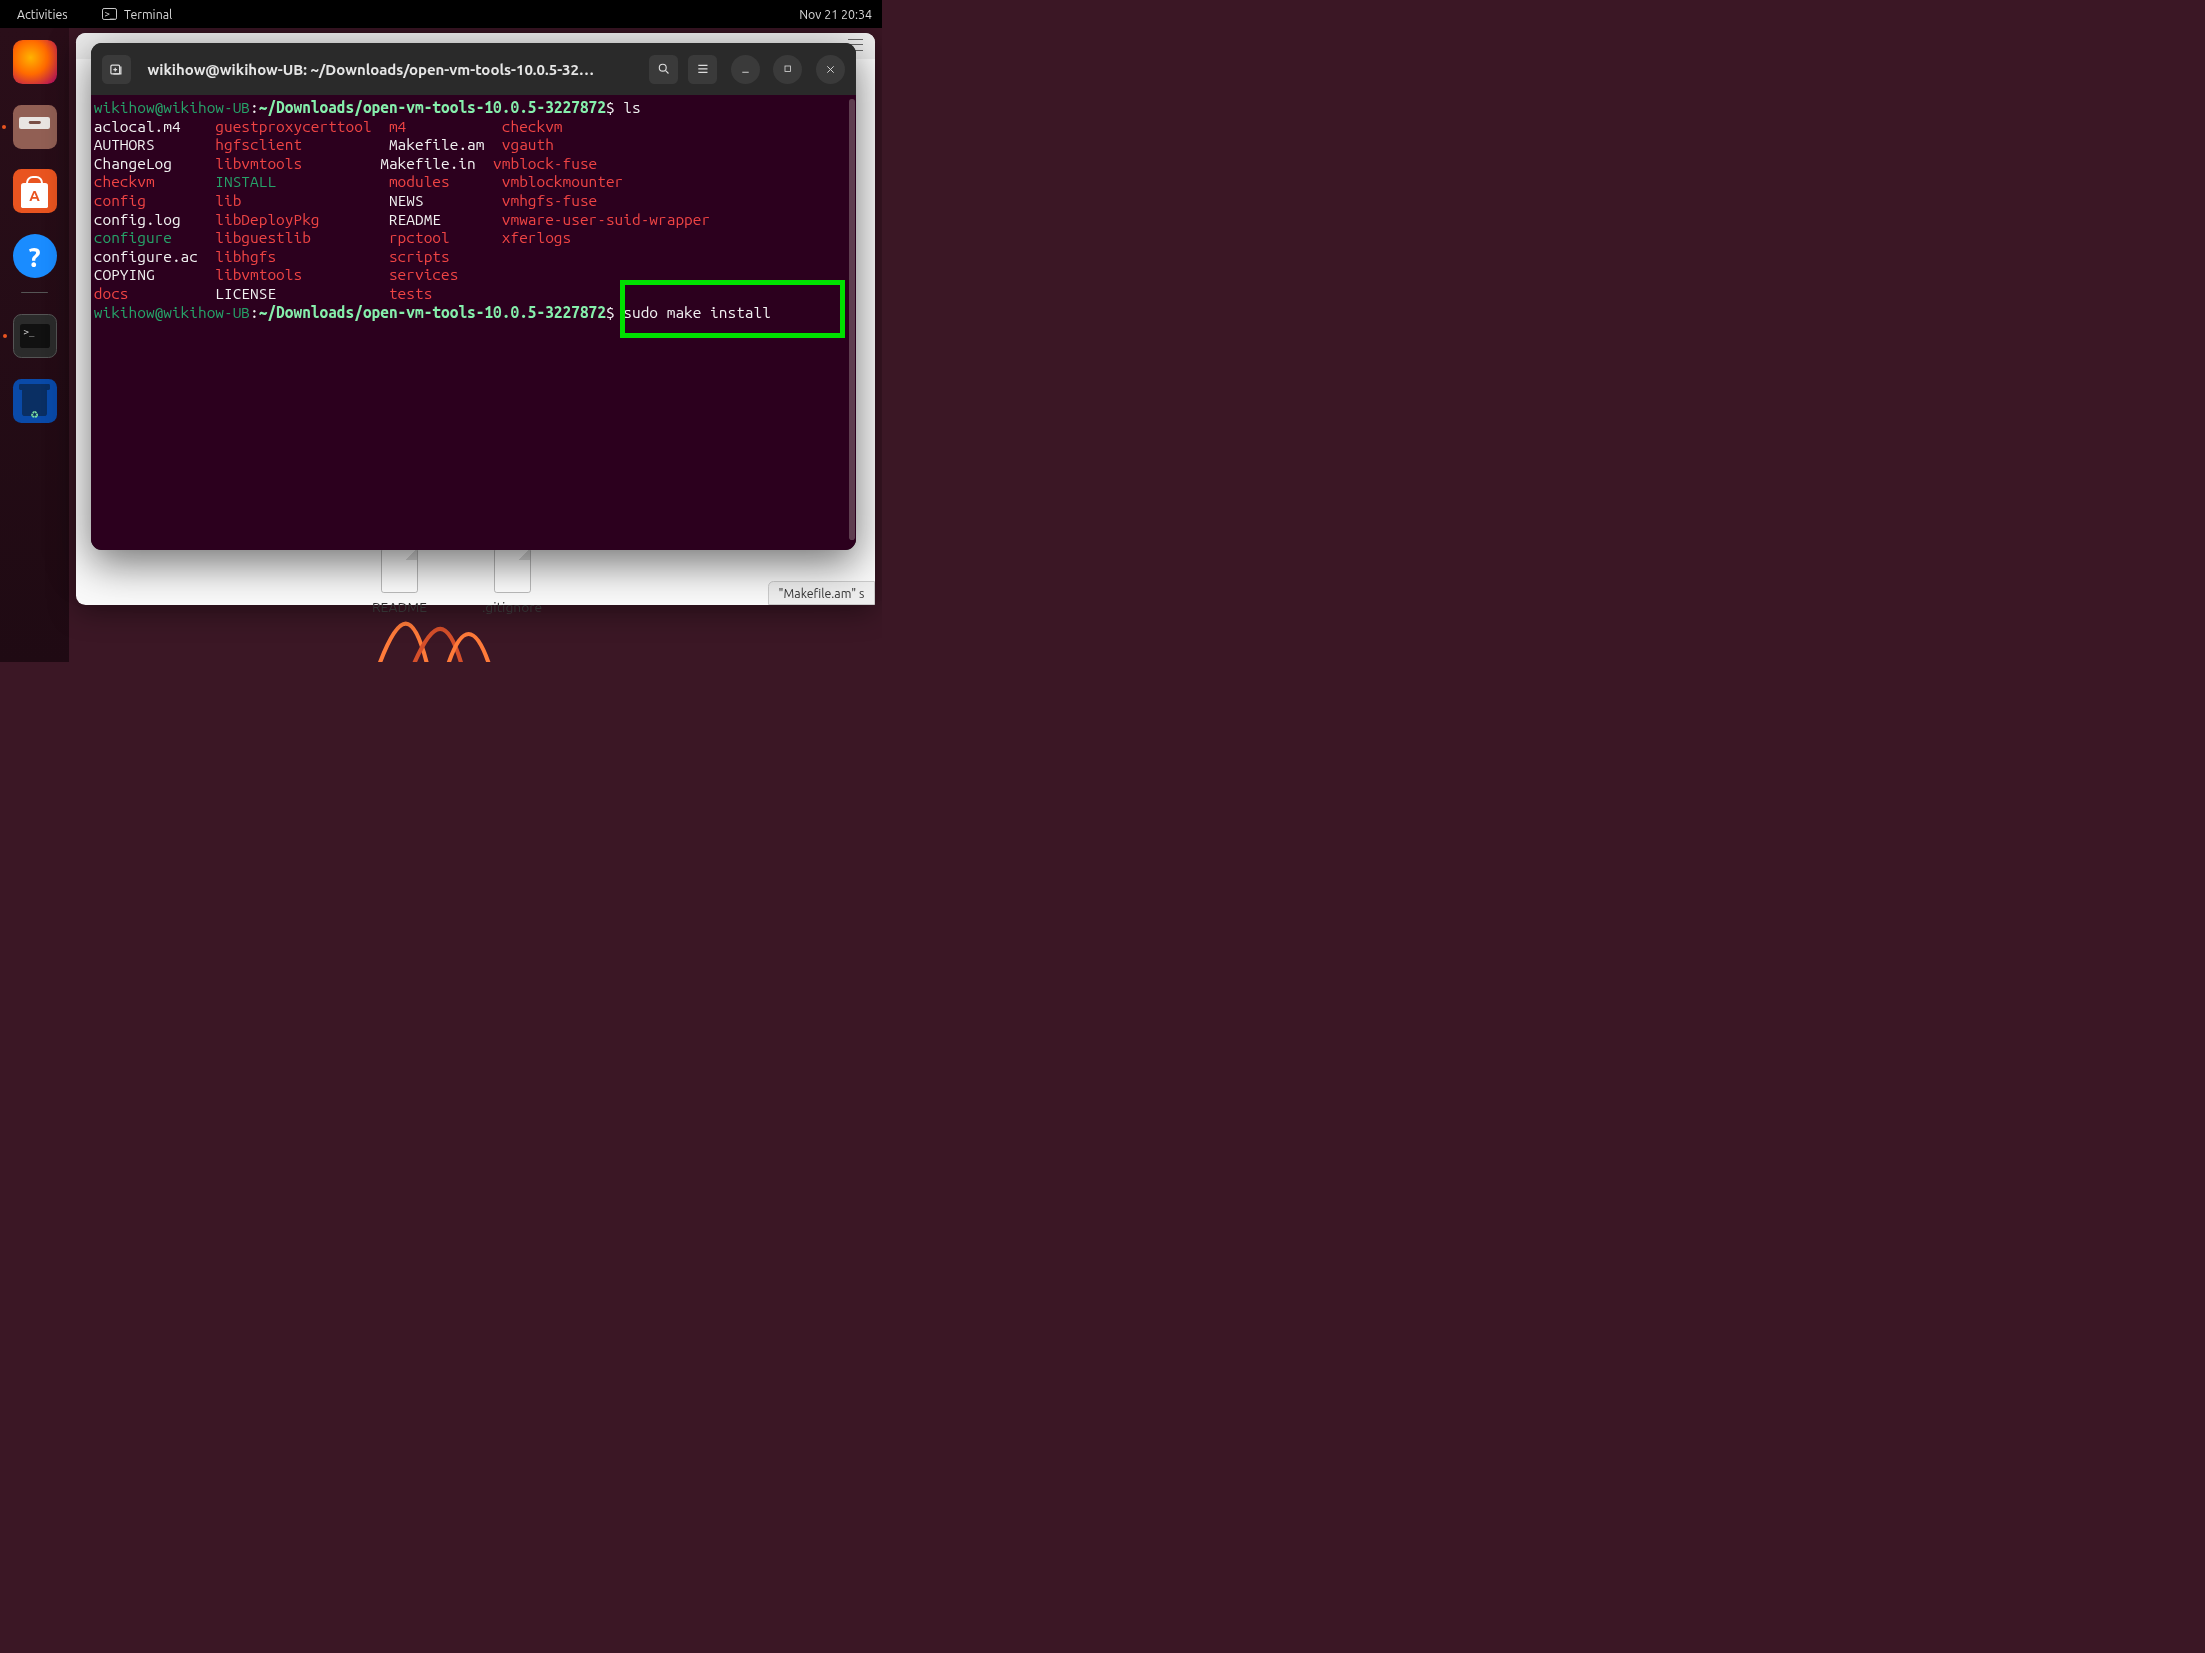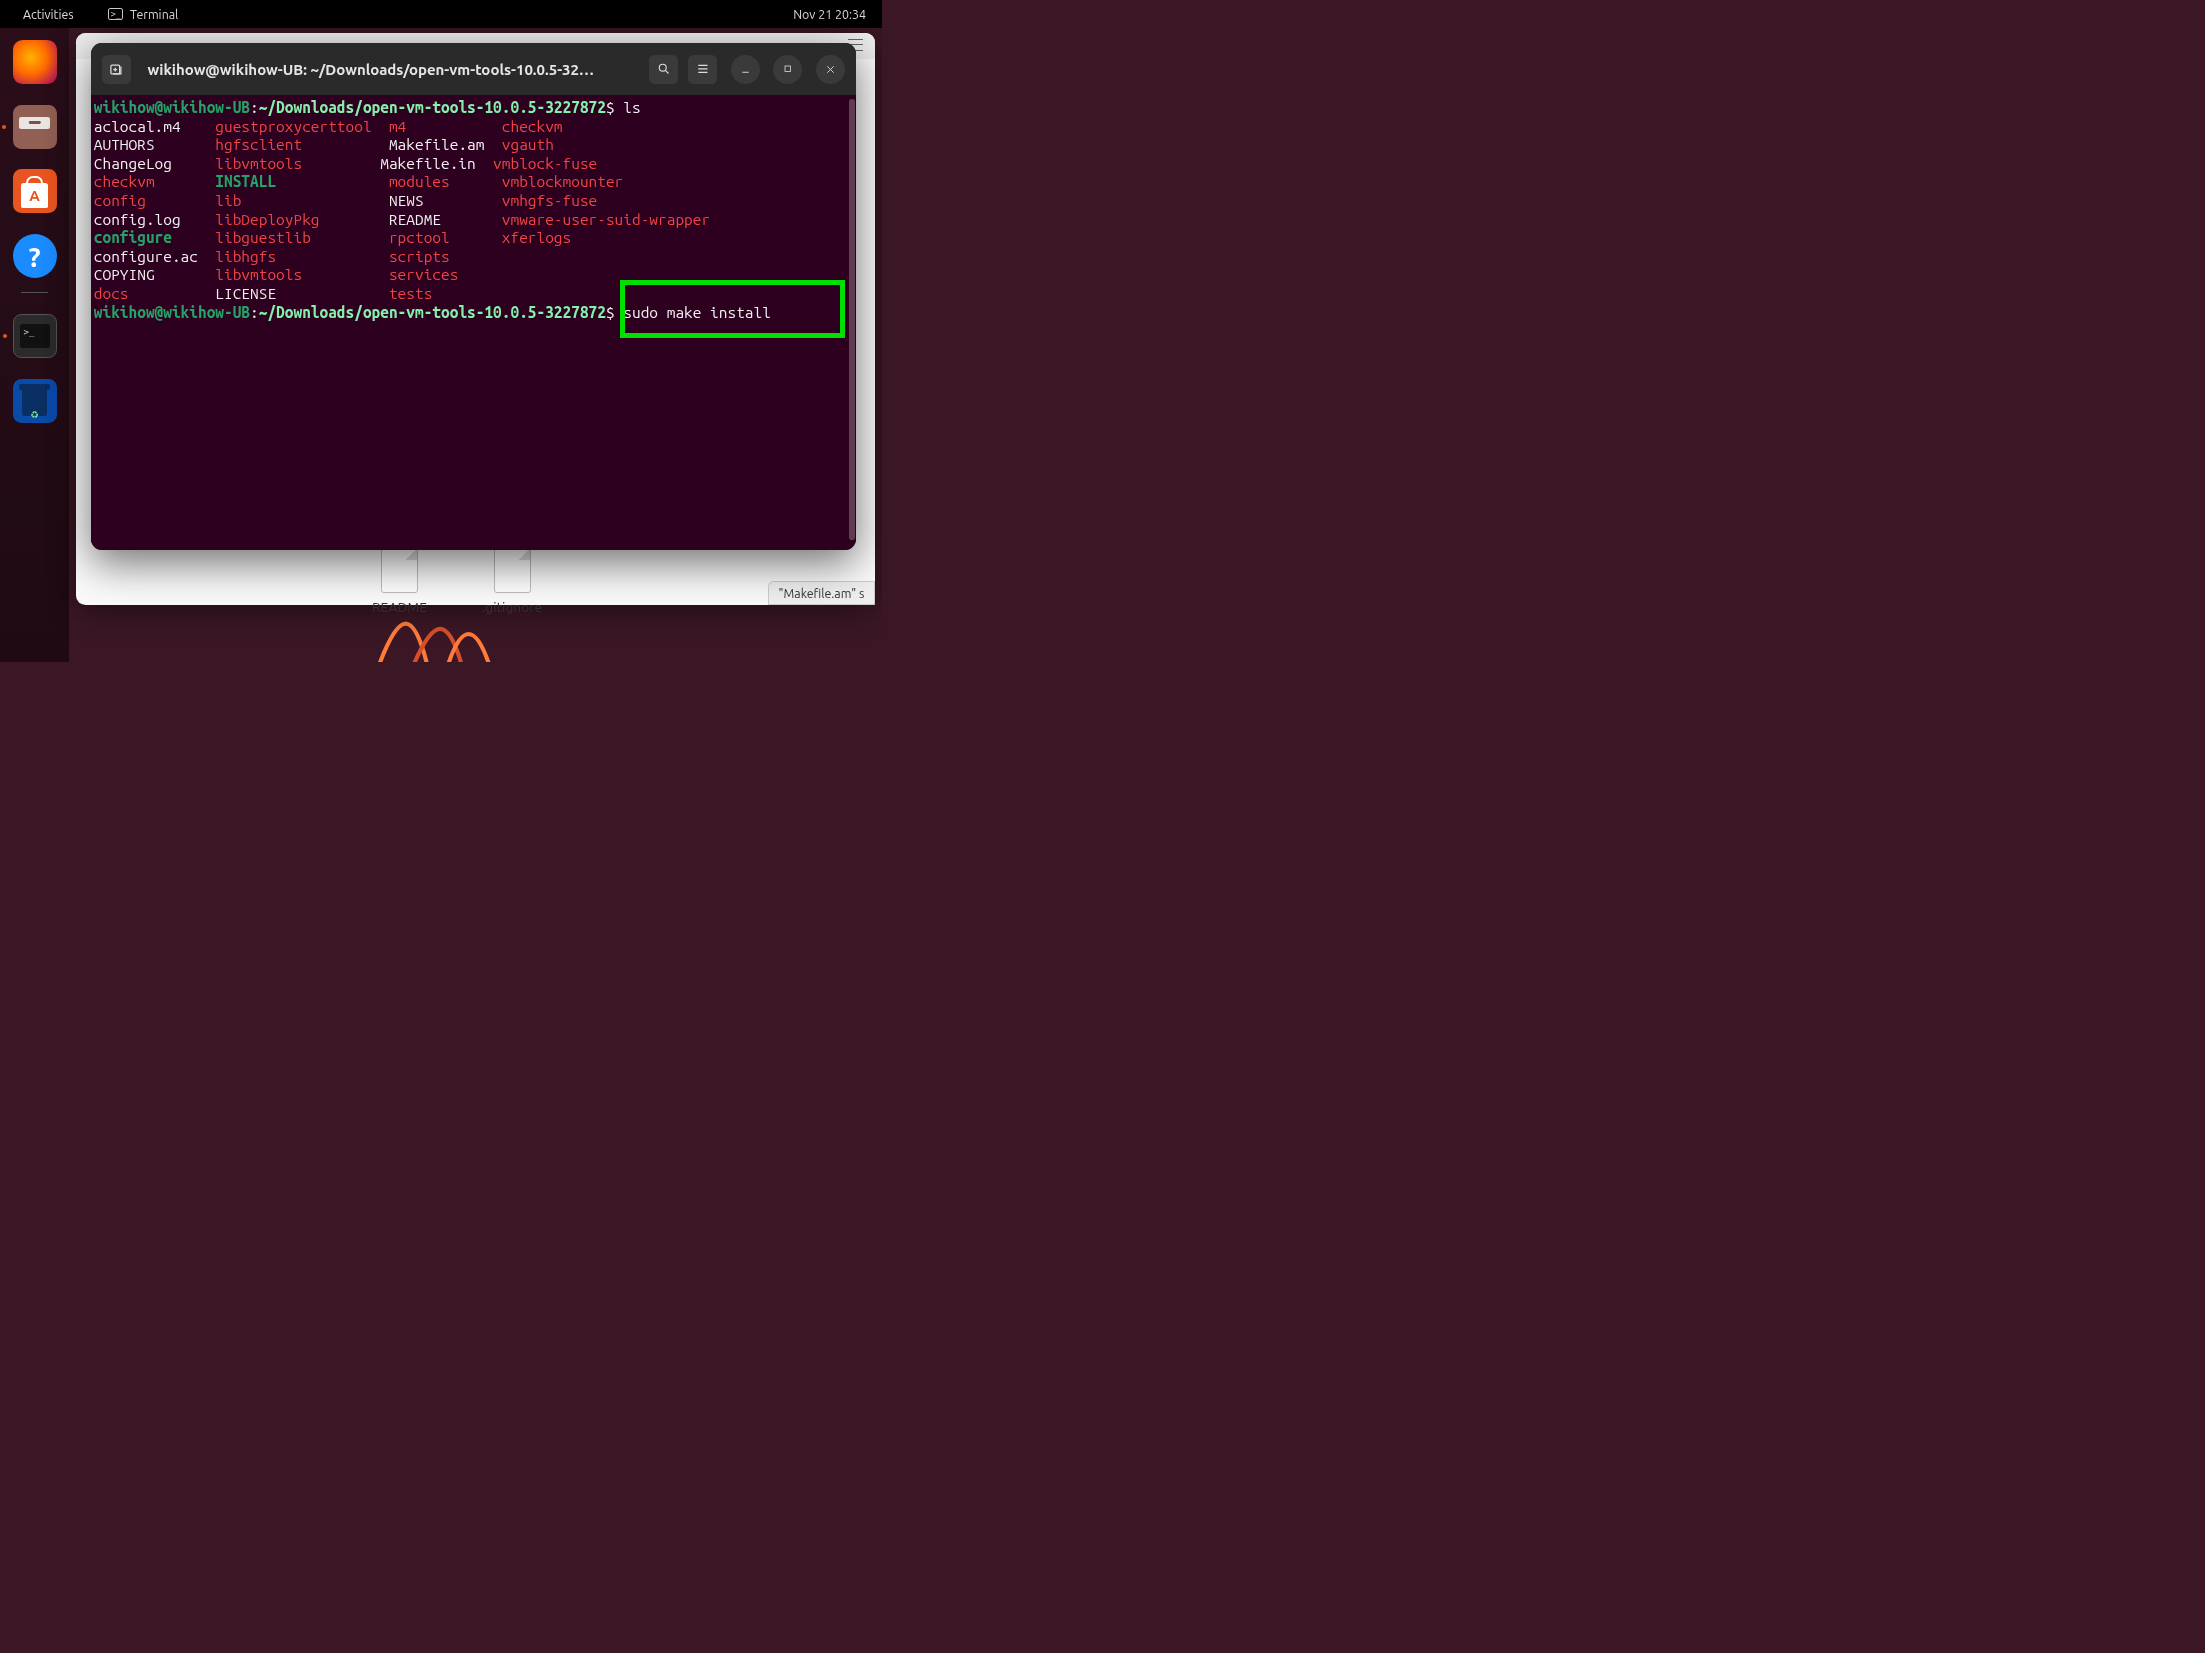--- a/index.html
+++ b/index.html
@@ -12,21 +12,21 @@
   }
 
   
   .topbar {
     position: absolute; top: 0; left: 0; right: 0;
     height: 27.6px;
     background: #000;
     color: #ddd;
     display: flex; align-items: center;
     font-size: 12.4px;
-    padding: 0 16px;
+    padding: 0 10px;
   }
   .topbar .activities { padding: 2.8px 6.9px; }
   .topbar .app-indicator { display: flex; align-items: center; gap: 6.9px; margin-left: 27.6px; }
   .topbar .app-indicator .termicon {
     display:inline-flex; align-items:center; justify-content:center;
     width:15px; height:12.4px; border:1.4px solid #ccc; border-radius:2.1px;
     font-family: monospace; font-size:8.3px; color:#ccc;
   }
   .topbar .clock { margin-left:auto; }
 
@@ -131,21 +131,21 @@
     font-size:15.5px; line-height:18.6px;
     color:#e8e8e8;
     padding:4.1px 1.4px 4.1px 2.8px;
     position:relative;
     white-space:pre;
   }
   .term-body .scrollbar{
     position:absolute; right:1.4px; top:4.1px; width:5.5px; height:441px;
     background:#a99; border-radius:2.8px; opacity:.4;
   }
-  .g{ color:#26a269; font-weight:bold;}   
+  .g{ color:#26a269; font-weight:normal;}   
   .b{ color:#86efac; font-weight:bold;}   
   .d{ color:#ef4444; font-weight:normal;}   
   .w{ color:#f2f2f2; }                    
   .highlight-box{
     position:absolute;
     border:5.5px solid #00e000;
     background:transparent;
     pointer-events:none;
   }
 

